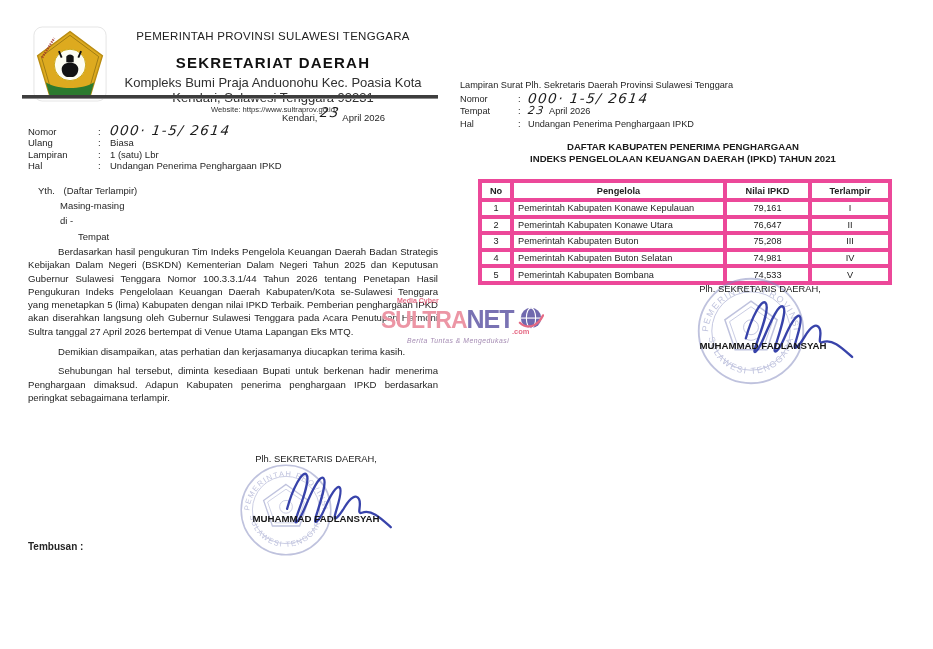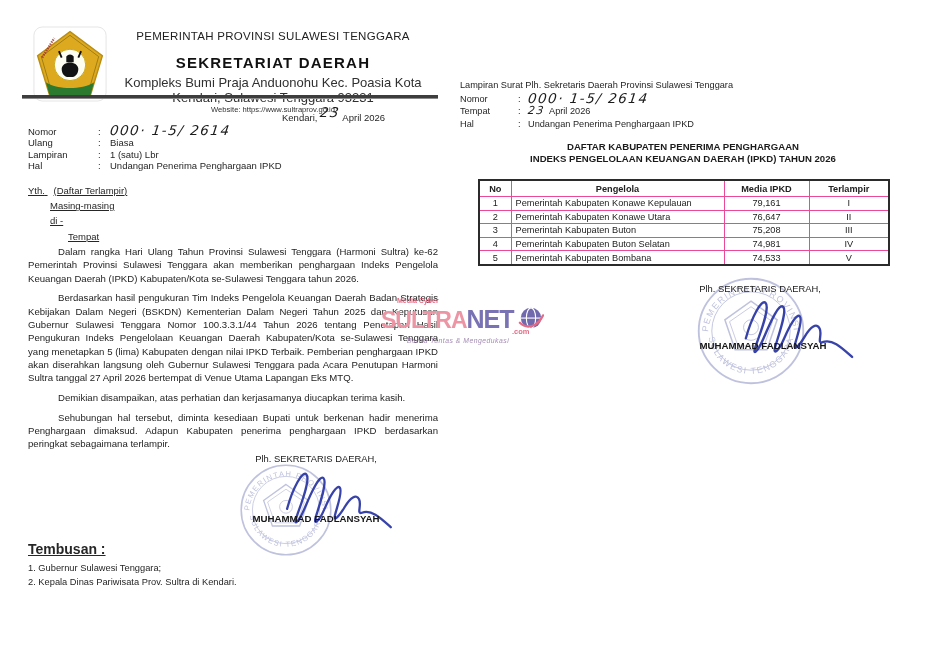--- a/index.html
+++ b/index.html
@@ -28,32 +28,32 @@
   .body-text p{margin:0 0 6.5px 0;text-indent:30px;}
 
   
   .sig{width:200px;text-align:center;}
   .sig-title{font-size:9.4px;color:#202020;position:relative;z-index:3;}
   .sig-name{font-size:9.7px;font-weight:bold;color:#161616;position:absolute;z-index:3;}
   .stamp{opacity:.5;position:absolute;z-index:1;}
   .signature{position:absolute;z-index:2;}
 
   
-  .temb-head{font-size:14px;font-weight:bold;text-decoration:underline;}
+  .temb-head{font-size:10px;font-weight:bold;}
   .temb-items div{font-size:9.3px;line-height:14px;}
 
   
   .att-ref{font-size:9.2px;color:#242424;}
   .att-meta-row{display:flex;height:12.4px;align-items:flex-start;font-size:9.2px;}
   .att-label{width:58px;}
   .att-colon{width:10px;}
   .att-title{width:410px;text-align:center;font-weight:bold;font-size:9.6px;line-height:11.6px;color:#1b1b1b;}
   table.ipkd{border-collapse:collapse;table-layout:fixed;width:410px;font-size:9.2px;color:#222;
              border:2px solid #2b2b2b;}
-  table.ipkd th,table.ipkd td{border:1px solid #ec4899;padding:0 4px;height:12.6px;overflow:hidden;white-space:nowrap;}
+  table.ipkd th,table.ipkd td{border:4px solid #ec4899;padding:0 4px;height:12.6px;overflow:hidden;white-space:nowrap;}
   table.ipkd th{height:15px;font-weight:bold;text-align:center;}
   td.c-no,td.c-nilai,td.c-rank{text-align:center;}
   td.c-kab{text-align:left;padding-left:6px;}
 
   
   .wm{z-index:6;pointer-events:none;}
   .wm-top{position:absolute;left:16px;top:0;font-size:7px;font-weight:bold;color:rgba(224,80,110,.85);}
   .wm-row{position:absolute;left:0;top:8px;white-space:nowrap;}
   .wm-sultra{font-size:23px;font-weight:bold;letter-spacing:-1px;color:rgba(228,110,130,.72);
              text-shadow:0 0 1px #fff;}
@@ -112,32 +112,31 @@
         <span class="meta-colon">:</span>
         <span>1 (satu) Lbr</span>
       </div>
       <div class="meta-row">
         <span class="meta-label">Hal</span>
         <span class="meta-colon">:</span>
         <span>Undangan Penerima Penghargaan IPKD</span>
       </div>
     </div>
 
-    <div class="abs t9 recip" style="left:28px;top:183px;text-decoration:underline;">
+    <div class="abs t9 recip" style="left:38px;top:183px;">
       <div>
         <span>Yth.</span>
         <span style="margin-left:6px;">(Daftar Terlampir)</span>
       </div>
       <div style="margin-left:22px;">Masing-masing</div>
       <div style="margin-left:22px;">di -</div>
       <div style="margin-left:40px;">Tempat</div>
     </div>
 
     <div class="abs body-text" style="left:28px;top:245px;">
-      <p>Dalam rangka Hari Ulang Tahun Provinsi Sulawesi Tenggara (Harmoni  Sultra) ke-62 Pemerintah Provinsi Sulawesi Tenggara akan memberikan penghargaan Indeks Pengelola Keuangan Daerah (IPKD) Kabupaten/Kota se-Sulawesi Tenggara tahun 2026.</p>
       <p>Berdasarkan hasil pengukuran Tim Indeks Pengelola Keuangan Daerah Badan Strategis Kebijakan Dalam Negeri (BSKDN) Kementerian Dalam Negeri Tahun 2025 dan Keputusan Gubernur Sulawesi Tenggara Nomor 100.3.3.1/44 Tahun 2026 tentang Penetapan Hasil Pengukuran Indeks Pengelolaan Keuangan Daerah Kabupaten/Kota se-Sulawesi Tenggara yang menetapkan 5 (lima) Kabupaten dengan nilai IPKD Terbaik. Pemberian penghargaan IPKD akan diserahkan langsung oleh Gubernur Sulawesi Tenggara pada Acara Penutupan Harmoni Sultra tanggal 27 April 2026 bertempat di Venue Utama Lapangan Eks MTQ.</p>
       <p>Demikian disampaikan, atas perhatian dan kerjasamanya diucapkan terima kasih.</p>
       <p>Sehubungan hal tersebut, diminta kesediaan Bupati untuk berkenan hadir menerima Penghargaan dimaksud. Adapun Kabupaten penerima penghargaan IPKD berdasarkan peringkat sebagaimana terlampir.</p>
     </div>
 
     <div class="abs sig" style="left:216px;top:453px;height:110px;">
       <div class="sig-title">Plh. SEKRETARIS DAERAH,</div>
 
       <svg class="stamp" style="left:22px;top:9px;" width="96" height="96" viewBox="0 0 120 120">
         <g stroke="#8087bd" fill="none">
@@ -162,24 +161,20 @@
 
       <svg class="signature" style="left:62px;top:6px;" width="118" height="72" viewBox="0 0 120 75">
         <path d="M8,52 C14,30 24,12 28,16 C33,21 22,48 18,60 C14,71 20,66 26,52 C34,33 42,16 46,20 C50,24 42,47 38,60 C35,70 41,66 47,52 C53,38 60,26 63,30 C66,34 60,50 58,58 C56,66 62,60 68,50 C74,40 80,36 83,42 C86,48 80,58 86,56 C96,52 106,62 116,71" fill="none" stroke="#2733a3" stroke-width="2.4" stroke-linecap="round" opacity="0.92"></path>
       </svg>
 
       <div class="sig-name" style="left:5px;top:60px;width:190px;">MUHAMMAD FADLANSYAH</div>
     </div>
 
     <div class="abs" style="left:28px;top:541px;">
       <div class="temb-head">Tembusan :</div>
-      <div class="temb-items" style="margin-top:4px;">
-        <div>1. Gubernur Sulawesi Tenggara;</div>
-        <div>2. Kepala Dinas Pariwisata Prov. Sultra di Kendari.</div>
-      </div>
     </div>
   </div>
 
   <div class="abs" style="left:455px;top:0;width:478px;height:649px;">
 
     <div class="abs att-ref" style="left:5px;top:80px;">Lampiran Surat Plh. Sekretaris Daerah Provinsi Sulawesi Tenggara</div>
 
     <div class="abs" style="left:5px;top:94px;width:420px;">
       <div class="att-meta-row">
         <span class="att-label">Nomor</span>
@@ -194,35 +189,35 @@
       </div>
       <div class="att-meta-row">
         <span class="att-label">Hal</span>
         <span class="att-colon">:</span>
         <span>Undangan Penerima Penghargaan IPKD</span>
       </div>
     </div>
 
     <div class="abs att-title" style="left:23px;top:141px;">
       <div>DAFTAR KABUPATEN PENERIMA PENGHARGAAN</div>
-      <div>INDEKS PENGELOLAAN KEUANGAN DAERAH (IPKD) TAHUN 2026</div>
+      <div>INDEKS PENGELOLAAN KEUANGAN DAERAH (IPKD) TAHUN 2021</div>
     </div>
 
     <table class="ipkd abs" style="left:23px;top:179px;">
       <colgroup>
           <col style="width:32px">
           <col style="width:213px">
           <col style="width:85px">
           <col style="width:80px">
         </colgroup>
       <thead>
         <tr>
           <th>No</th>
           <th>Pengelola</th>
-          <th>Media IPKD</th>
+          <th>Nilai IPKD</th>
           <th>Terlampir</th>
         </tr>
       </thead>
       <tbody>
         <tr>
           <td class="c-no">1</td>
           <td class="c-kab">Pemerintah Kabupaten Konawe Kepulauan</td>
           <td class="c-nilai">79,161</td>
           <td class="c-rank">I</td>
         </tr>

